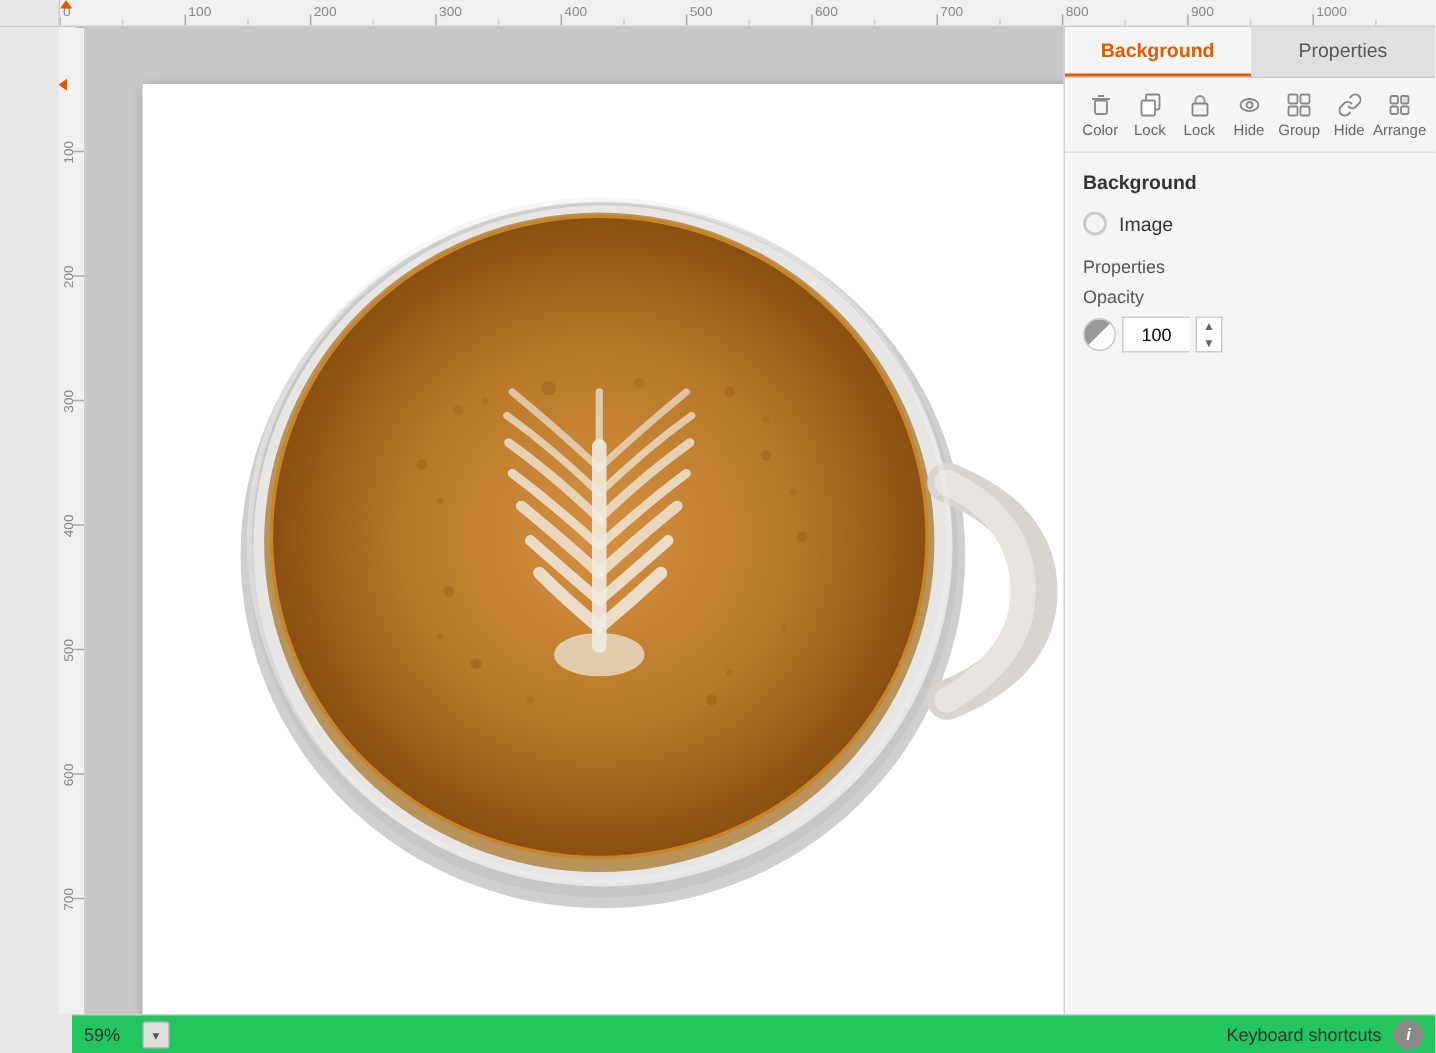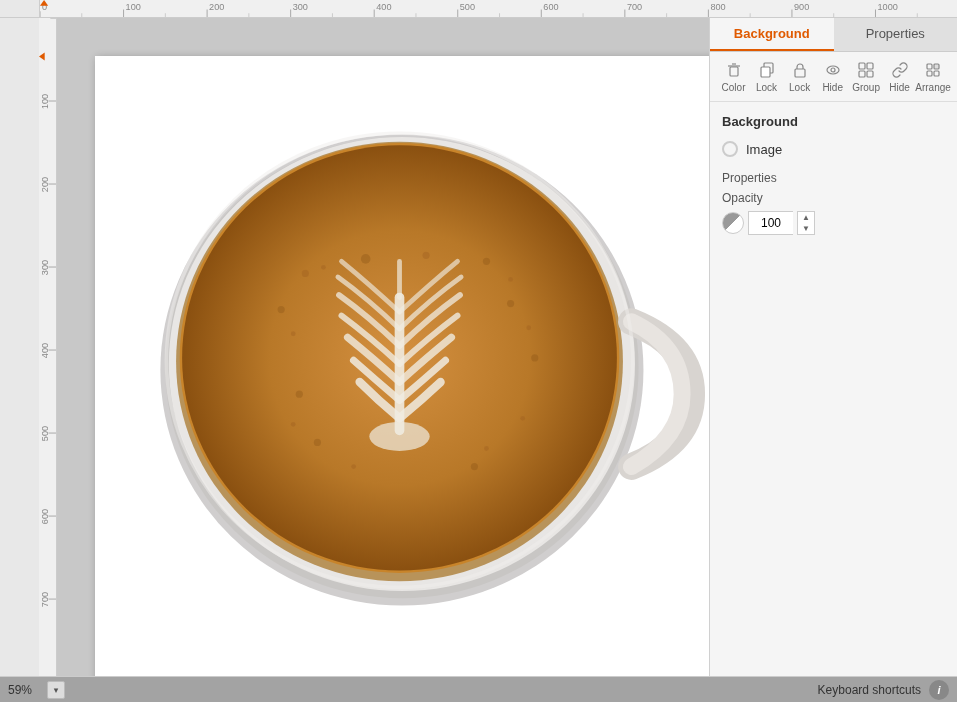--- a/index.html
+++ b/index.html
@@ -253,26 +253,27 @@
       align-items: center;
       justify-content: center;
       font-size: 8px;
       color: #666;
       line-height: 1;
     }
 
     
     .bottom-bar {
       height: 26px;
-      background: #a3a3a3;
+      background: #22c55e;
       border-top: 1px solid #ccc;
       display: flex;
       align-items: center;
       padding: 0 8px;
       gap: 4px;
+      margin-left: 48px;
     }
     .zoom-value {
       font-size: 12px;
       color: #333;
       min-width: 35px;
     }
     .zoom-dropdown {
       width: 18px;
       height: 18px;
       background: #ddd;

